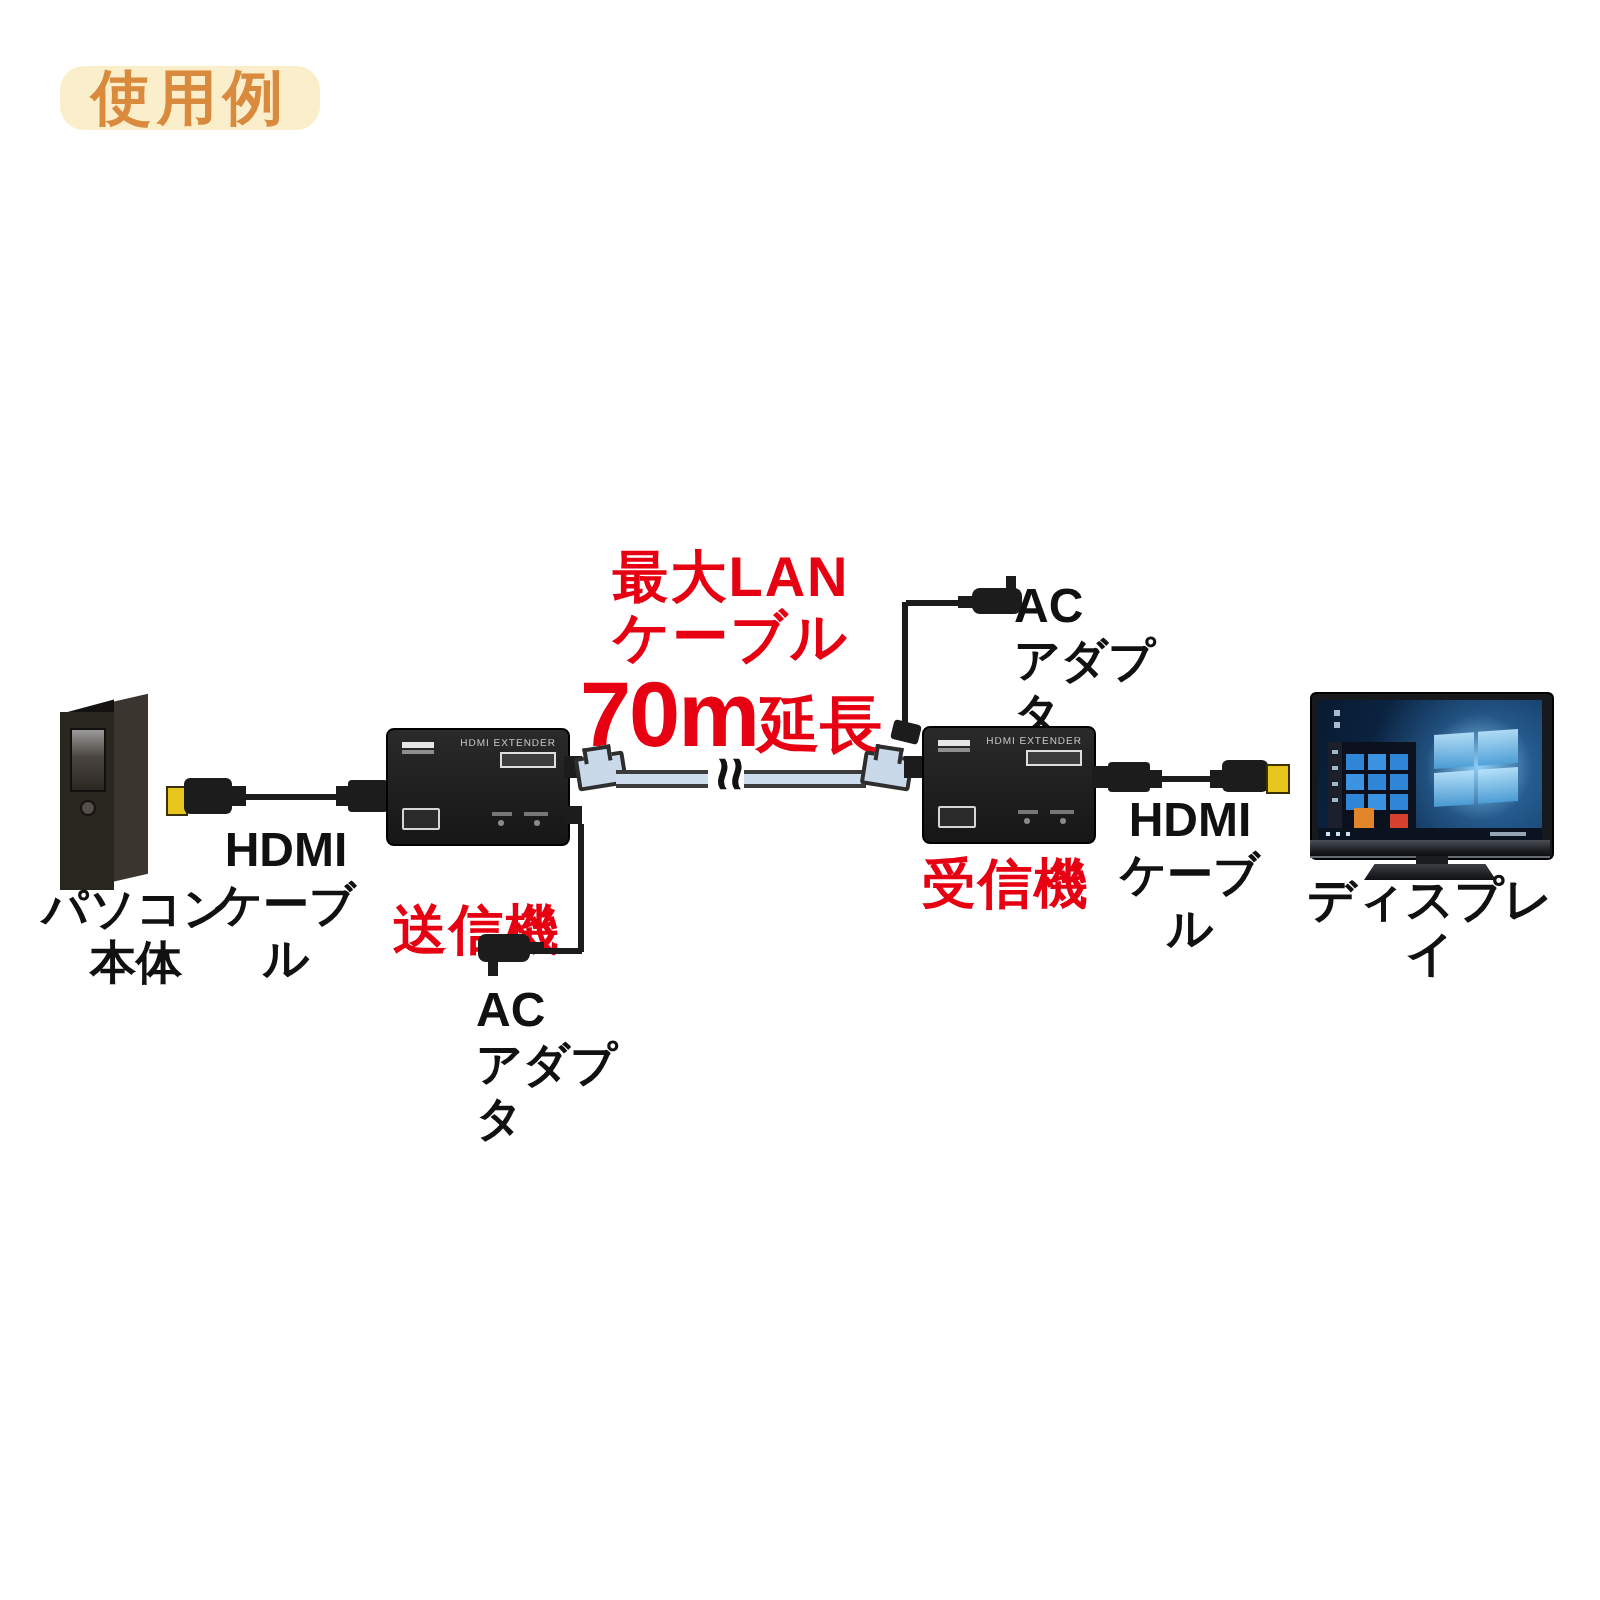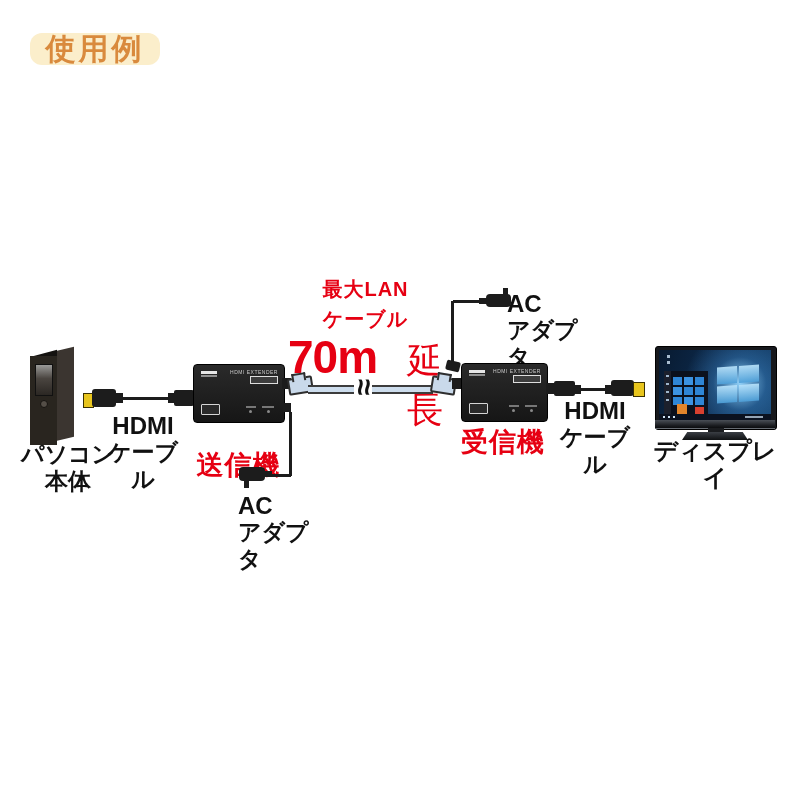--- a/index.html
+++ b/index.html
@@ -9,24 +9,24 @@
   
   .badge{left:30px;top:33px;width:130px;height:32px;background:#fbeecb;border-radius:12px;
          display:flex;align-items:center;justify-content:center;}
   .badge span{color:#d98a3d;font-size:30px;font-weight:700;letter-spacing:3px;}
   
   .lbl{color:#111;font-weight:700;text-align:center;line-height:27px;font-size:23px;}
   .lbl .big{font-size:24px;}
   .red-lbl{color:#e60012;font-weight:700;font-size:27px;text-align:center;letter-spacing:1px;}
   
   .lan-note{left:288px;top:274px;width:155px;text-align:center;color:#e60012;font-weight:800;}
-  .lan-note .l{font-size:20px;line-height:30px;letter-spacing:1px;}
+  .lan-note .l{font-size:28px;line-height:30px;letter-spacing:1px;}
   .lan-note .row{display:flex;align-items:baseline;justify-content:center;margin-top:2px;}
   .lan-note .v{font-size:46px;font-weight:800;letter-spacing:-1px;line-height:42px;}
-  .lan-note .s{font-size:36px;font-weight:400;text-align:right;}
+  .lan-note .s{font-size:31px;font-weight:700;}
   
   .t-side{left:56px;top:351px;width:18px;height:90px;background:#3b3530;transform:skewY(-13deg);transform-origin:top left;}
   .t-front{left:30px;top:356px;width:27px;height:89px;background:#29251f;}
   .t-top{left:30px;top:349px;width:27px;height:8px;background:#141210;clip-path:polygon(0 100%,100% 10%,100% 100%);}
   .t-bay{left:35px;top:364px;width:16px;height:30px;border:1px solid #111;
          background:linear-gradient(180deg,#9a9a98 0%,#4a4540 45%,#2b2723 100%);}
   .t-btn{left:40px;top:400px;width:6px;height:6px;border-radius:50%;background:#544e47;border:1px solid #161310;}
   
   .blk{background:#1c1c1c;}
   .hdmi-tip{background:#e8c51d;border:1px solid #3a3000;}

